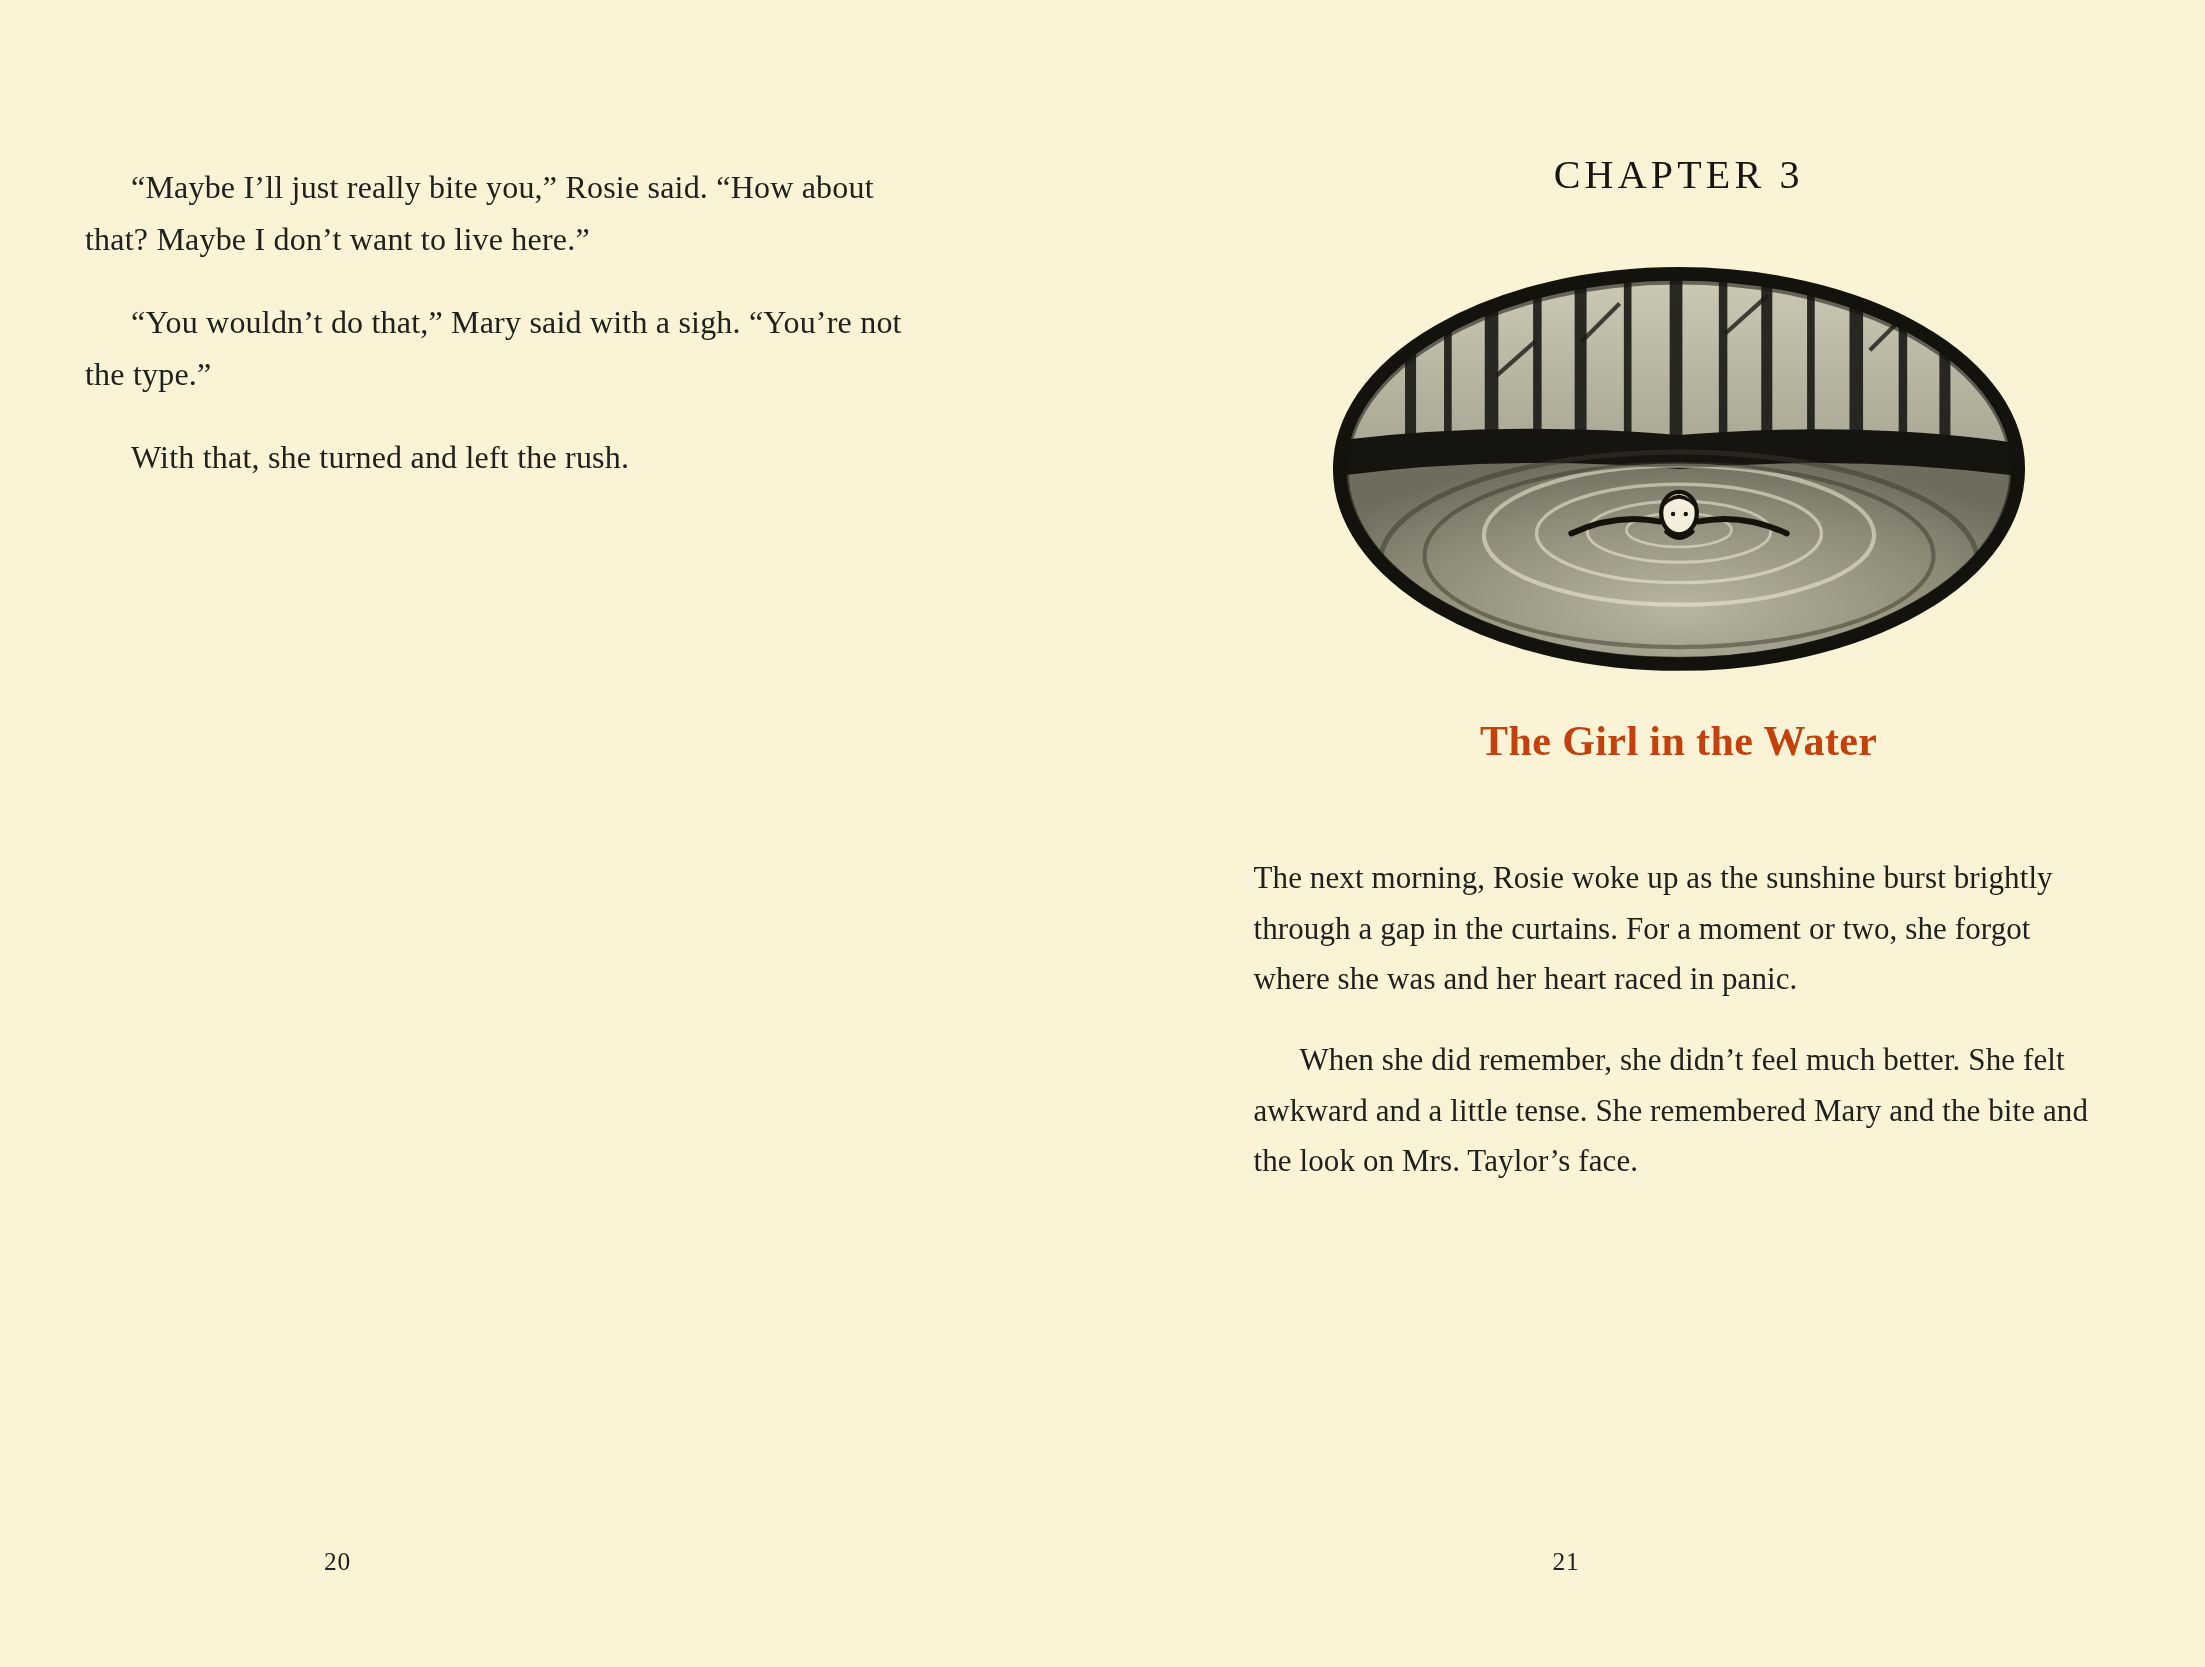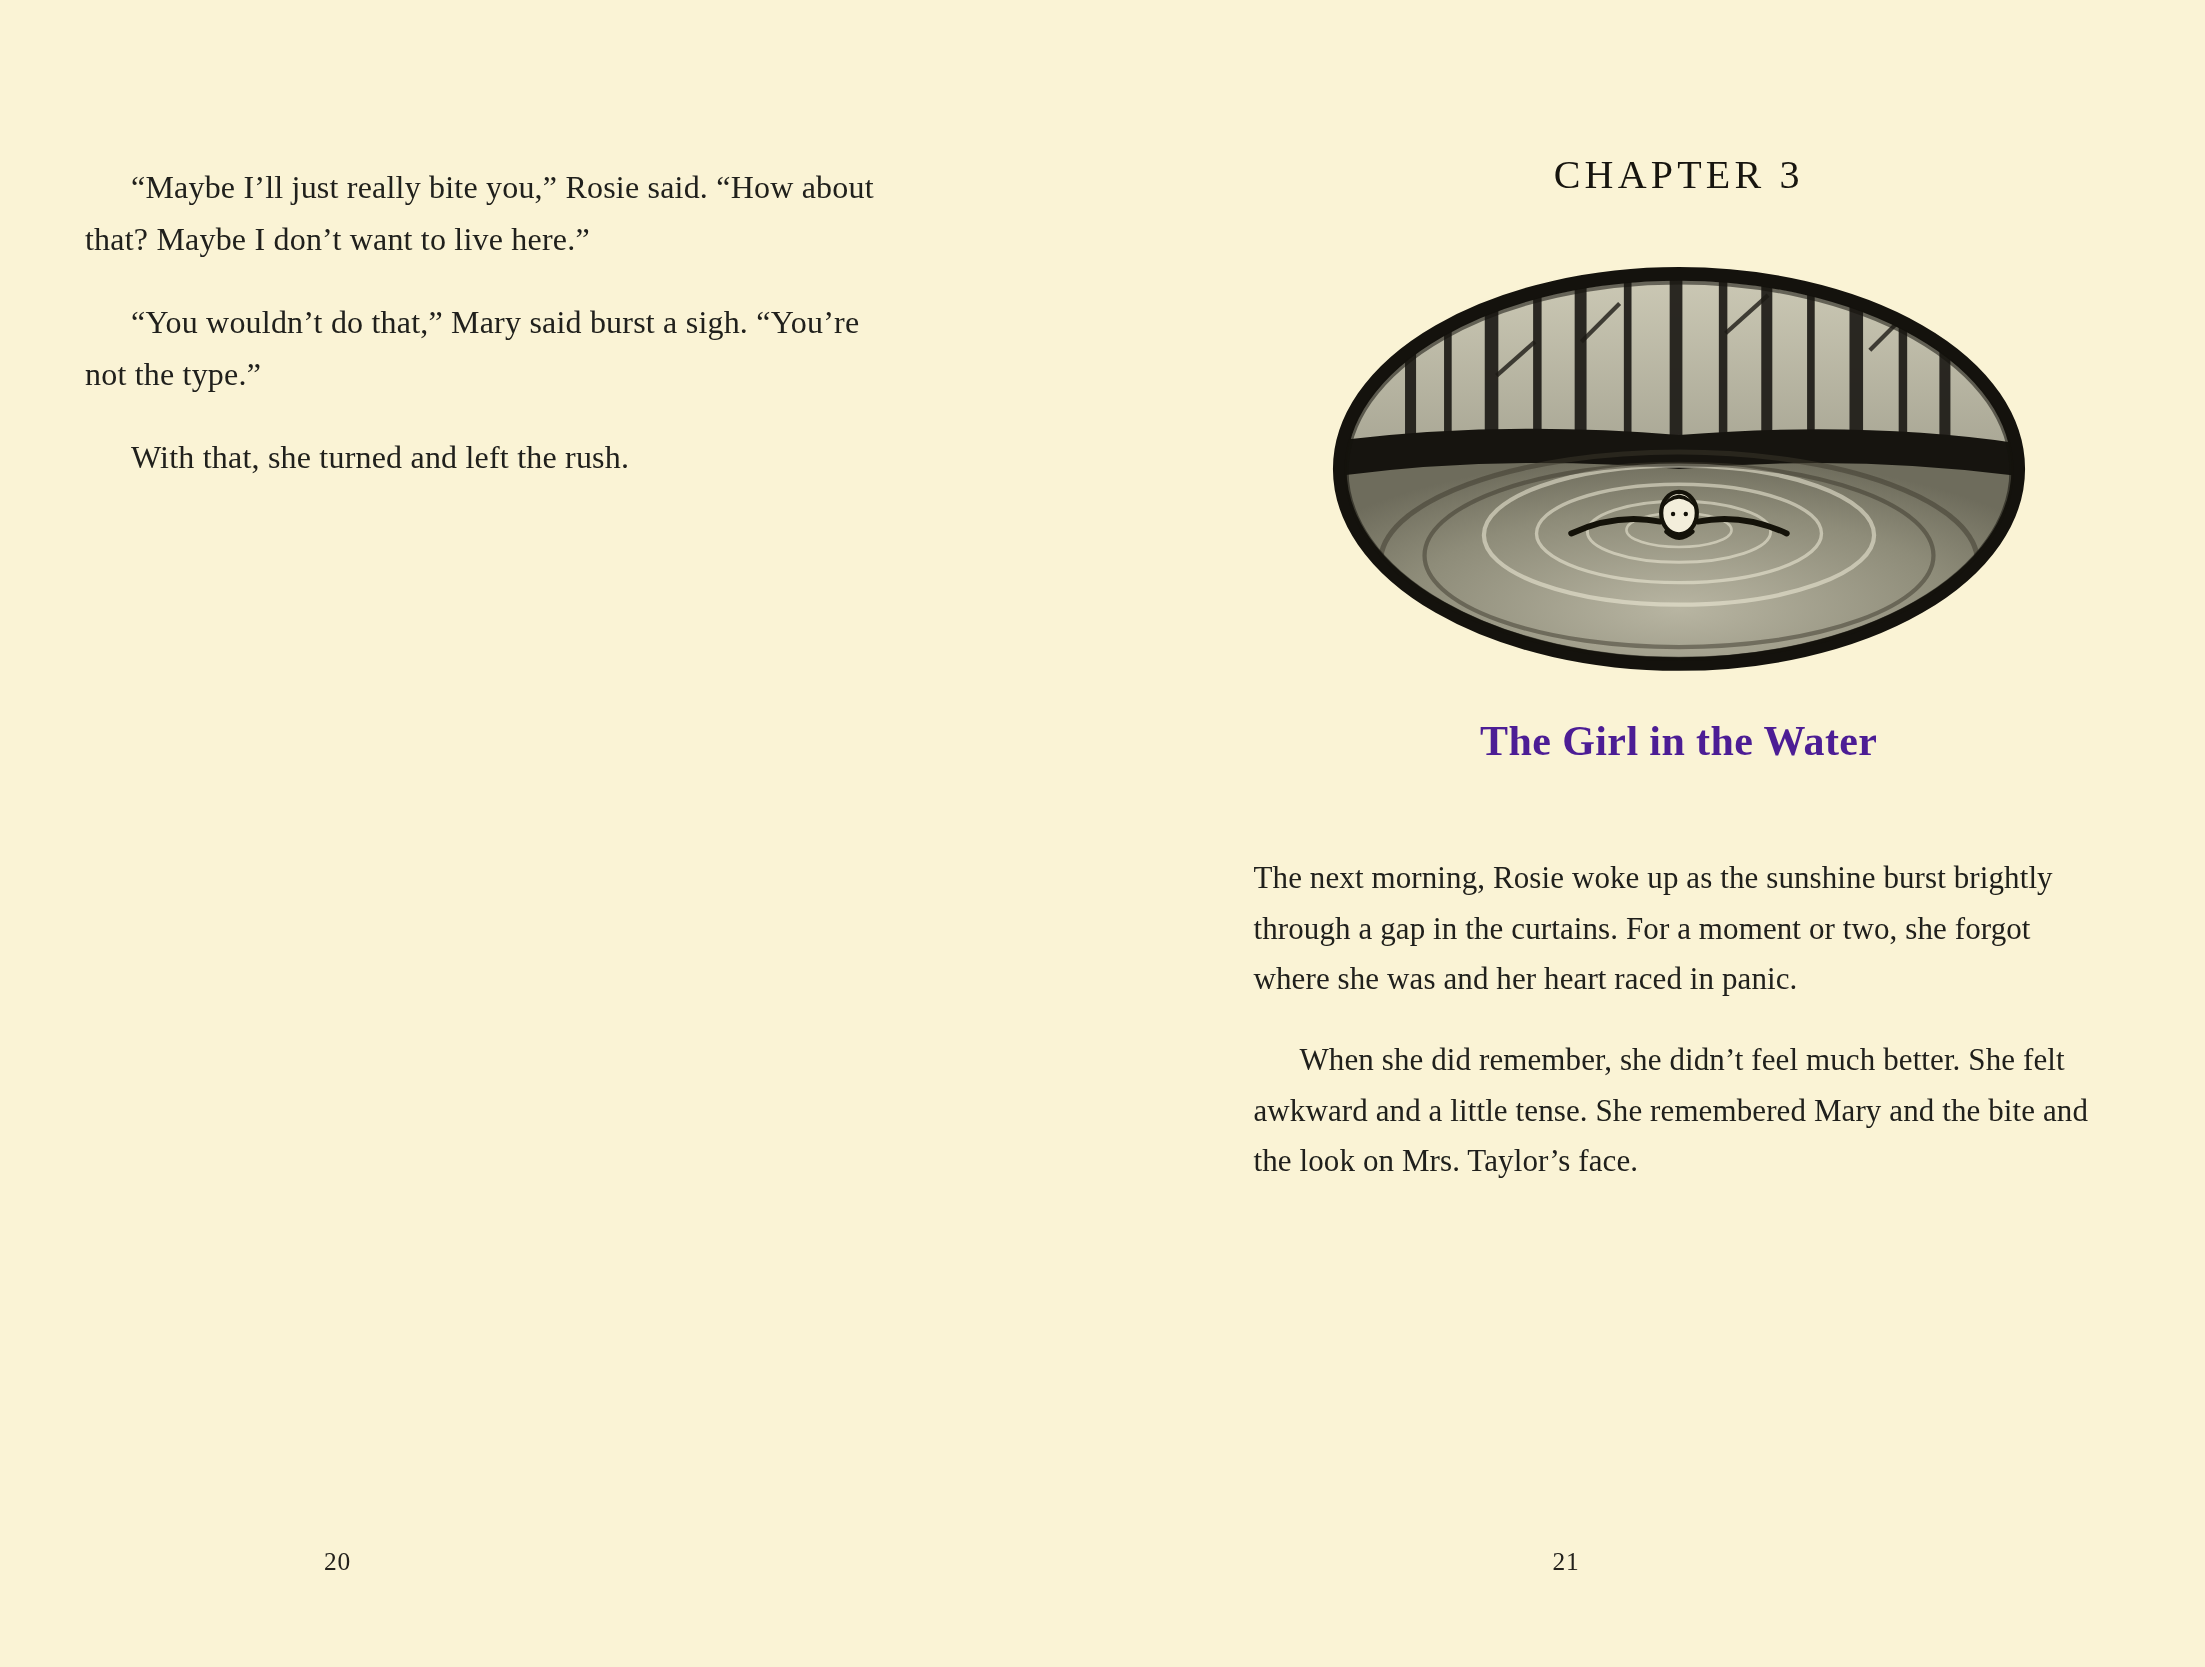--- a/index.html
+++ b/index.html
@@ -58,21 +58,21 @@
     width: 100%;
     display: flex;
     justify-content: center;
     margin: 8.5px 0 18.7px 0;
   }
   .chapter-title {
     text-align: center;
     font-size: 42px;
     font-weight: bold;
     letter-spacing: 0.4px;
-    color: #4c1d95;
+    color: #c2410c;
     margin: 0 0 88px 0;
   }
   .right-body {
     font-size: 31px;
     line-height: 1.63;
     letter-spacing: 0.1px;
   }
   .folio {
     position: absolute;
     bottom: 92px;
@@ -97,21 +97,21 @@
   svg { display: block; }
 </style>
 </head>
 <body>
 
 <div class="spread">
 
   <div class="page page-left">
     <div class="body-text">
       <p class="indent">“Maybe I’ll just really bite you,” Rosie said.  “How about that?  Maybe I don’t want to live here.”</p>
-      <p class="indent">“You wouldn’t do that,” Mary said burst a sigh.  “You’re not the type.”</p>
+      <p class="indent">“You wouldn’t do that,” Mary said with a sigh.  “You’re not the type.”</p>
       <p class="indent">With that, she turned and left the rush.</p>
     </div>
     <div class="folio folio-left"><span>20</span></div>
   </div>
 
   <div class="page page-right">
     <h2 class="chapter-label">CHAPTER 3</h2>
 
     <div class="chapter-illus">
       <svg width="704" height="475" viewBox="0 0 830 560" aria-hidden="true">

